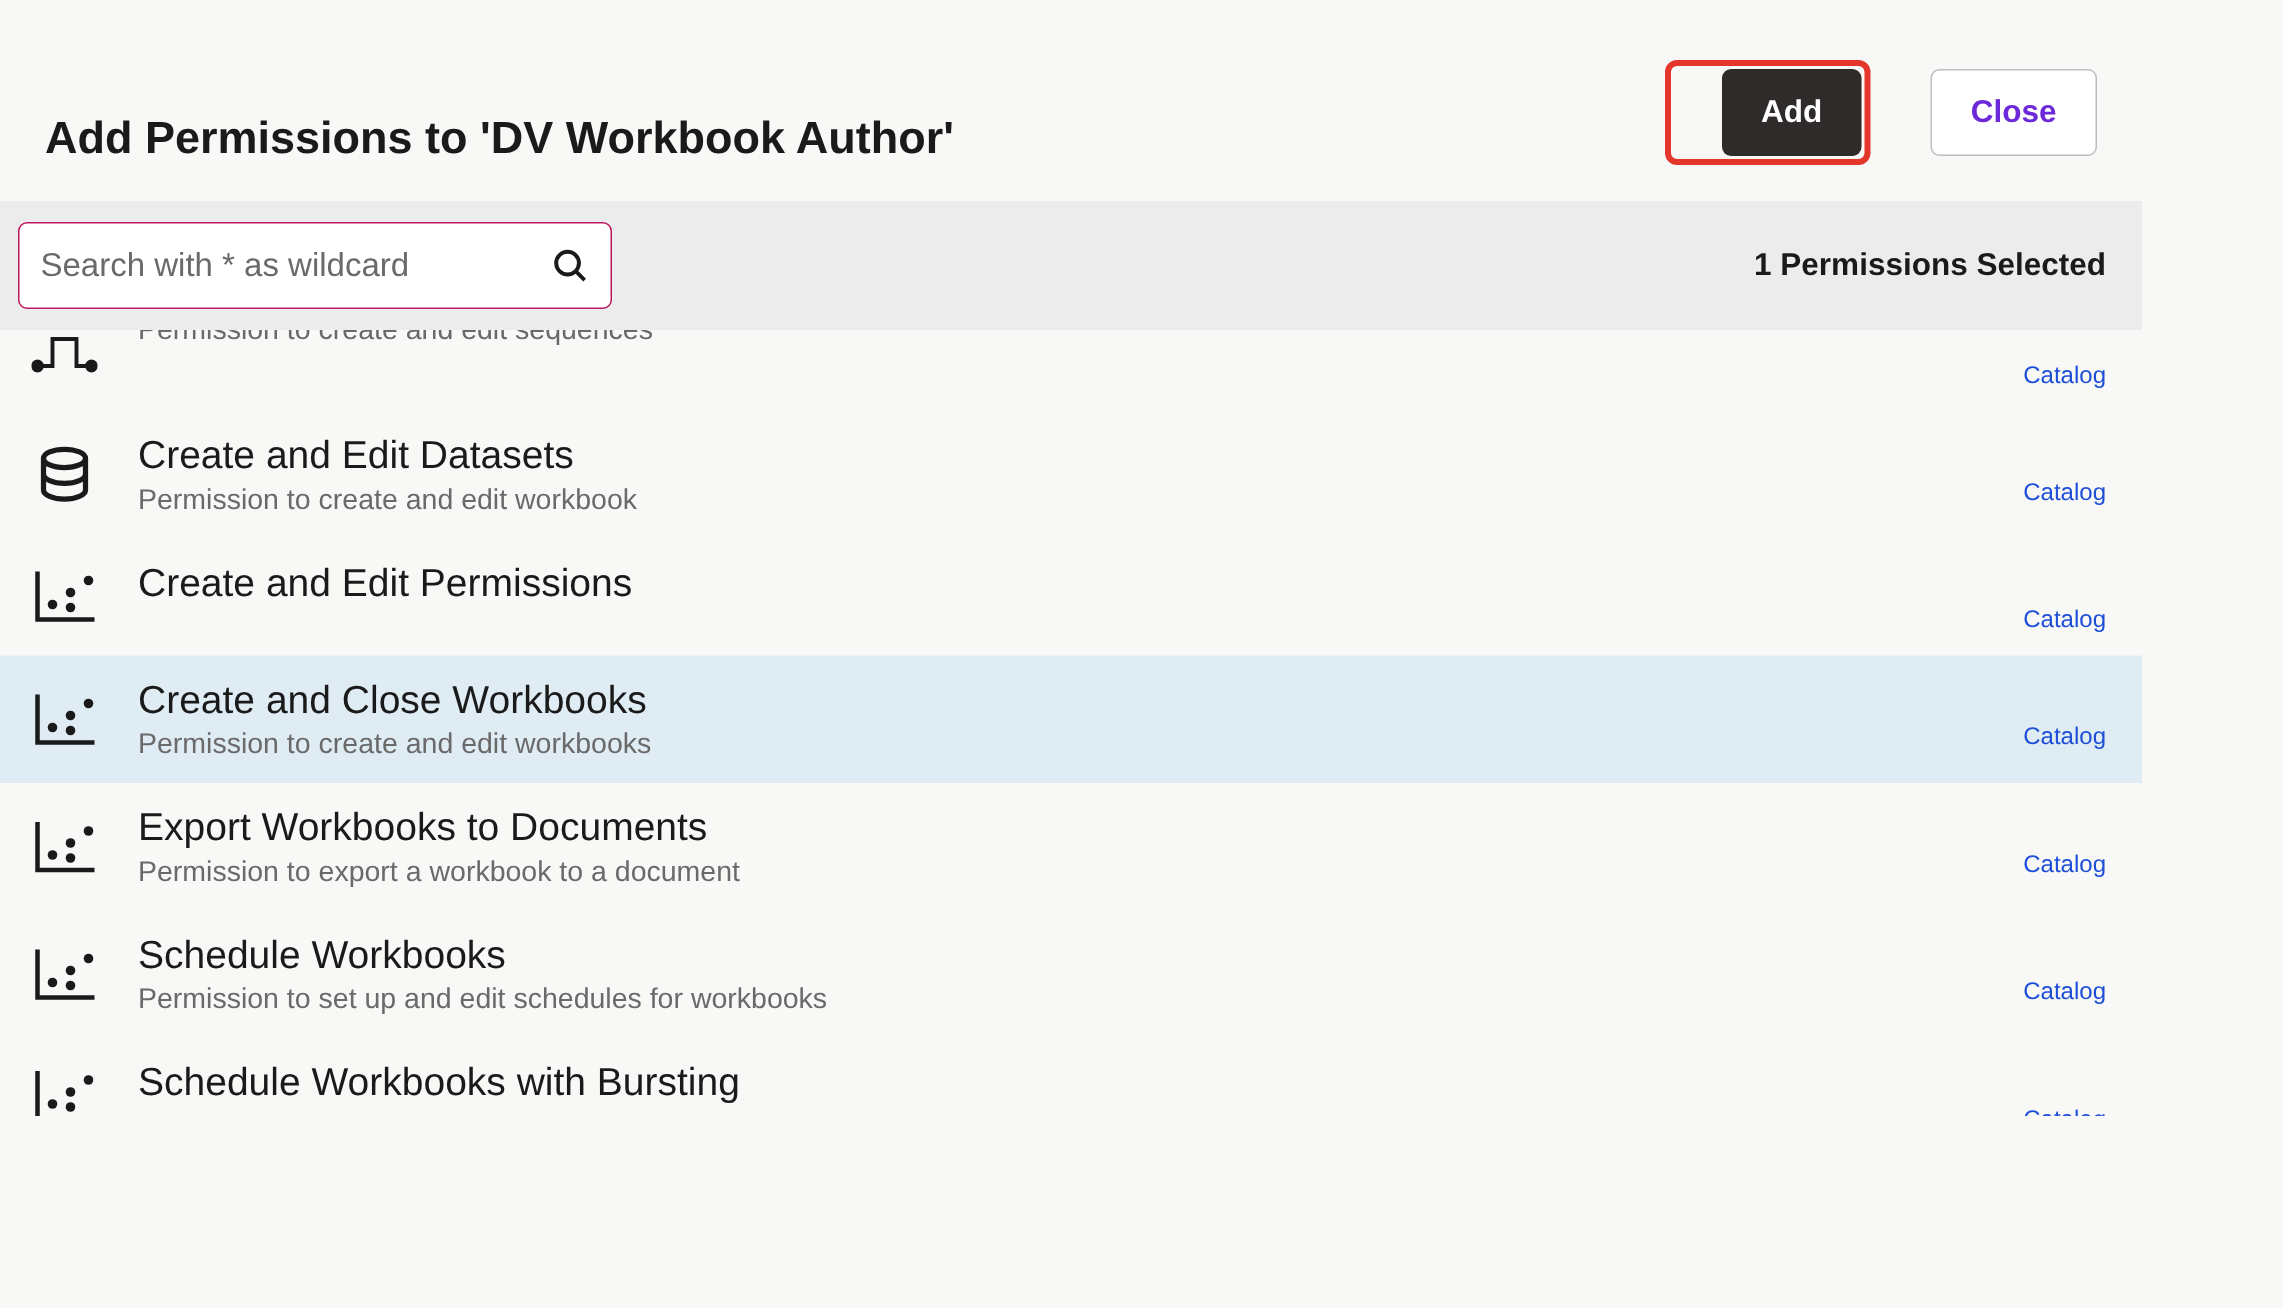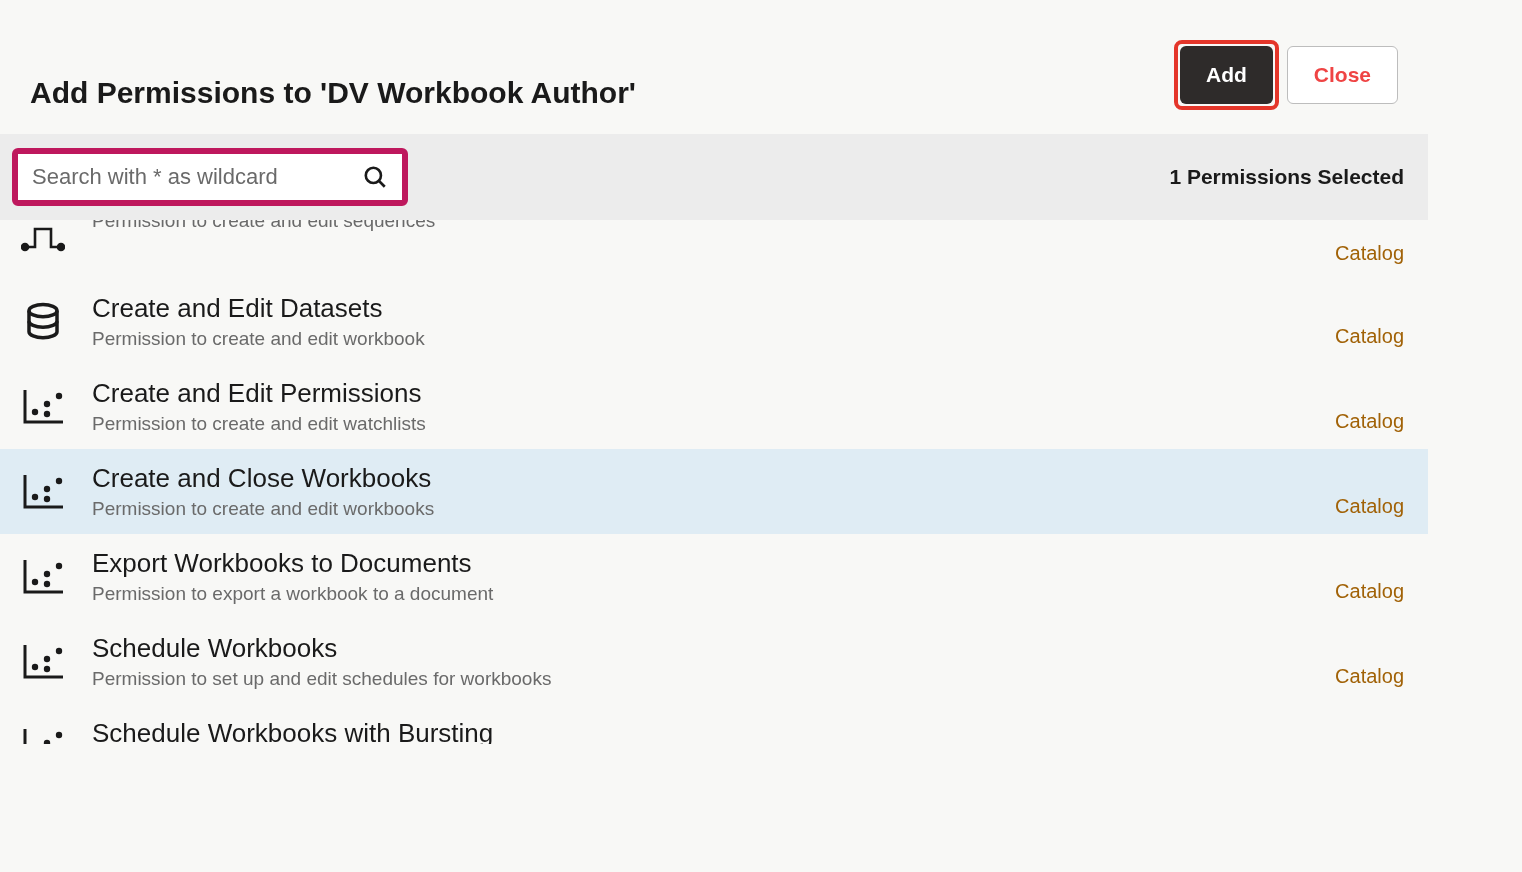--- a/index.html
+++ b/index.html
@@ -1,38 +1,38 @@
 <!DOCTYPE html>
 <html><head>
 <meta charset="utf-8">
 <style>
   * { box-sizing: border-box; margin: 0; padding: 0; }
   html, body { width: 1522px; height: 872px; font-family: -apple-system, BlinkMacSystemFont, "Segoe UI", Helvetica, Arial, sans-serif; background: #f8f8f6; color: #1a1a1a; }
   .dialog { width: 1428px; margin: 0; }
   .header { display: flex; align-items: flex-end; justify-content: space-between; padding: 40px 30px 24px 30px; }
   .title { font-size: 30px; font-weight: 700; }
   .actions { display: flex; gap: 8px; align-items: center; }
-  .btn { height: 58px; padding: 0 26px; font-size: 21px; font-weight: 700; border-radius: 6px; cursor: pointer; display: inline-flex; align-items: center; justify-content: center; }
+  .btn { height: 58px; padding: 0 26px; font-size: 21px; font-weight: 700; border-radius: 6px; cursor: pointer; display: inline-flex; align-items: center; justify-content: center; margin-left: 32px; }
   .btn-primary-wrap { border: 4px solid #e4362a; border-radius: 8px; padding: 2px; }
   .btn-primary { background: #2e2b2a; color: #fff; border: none; }
-  .btn-secondary { background: #fff; color: #ef4444; border: 1px solid #bdbdbd; }
+  .btn-secondary { background: #fff; color: #6d28d9; border: 1px solid #bdbdbd; }
   .search-bar { background: #ececec; padding: 14px 18px; display: flex; align-items: center; justify-content: space-between; }
-  .search-box { width: 396px; height: 58px; background: #fff; border: 6px solid #be185d; border-radius: 6px; display: flex; align-items: center; padding: 0 14px; gap: 10px; margin-left: -6px; }
+  .search-box { width: 396px; height: 58px; background: #fff; border: 1px solid #be185d; border-radius: 6px; display: flex; align-items: center; padding: 0 14px; gap: 10px; margin-left: -6px; }
   .search-input { border: none; outline: none; font-size: 22px; color: #6a6a6a; flex: 1; background: transparent; }
   .search-input::placeholder { color: #6a6a6a; }
   .selected-count { font-size: 21px; font-weight: 600; margin-right: 6px; }
   .list { width: 100%; height: 524px; overflow: hidden; position: relative; }
   .list-inner { position: relative; top: -24px; }
   .row { display: flex; padding: 14px 20px; gap: 26px; }
   .row.selected { background: #dfecf4; }
   .icon-cell { width: 46px; display: flex; align-items: center; justify-content: center; }
   .text-cell { flex: 1; display: flex; flex-direction: column; gap: 4px; }
   .perm-title { font-size: 26px; font-weight: 500; }
   .perm-desc { font-size: 19px; color: #6a6a6a; }
-  .cat-cell { font-size: 20px; color: #a16207; margin-right: 4px; margin-top: 32px; }
+  .cat-cell { font-size: 16px; color: #1d4ed8; margin-right: 4px; margin-top: 32px; }
   svg { display: block; }
 </style>
 </head>
 <body>
 
 <div class="dialog">
 
   <div class="header">
     <div class="title">Add Permissions to 'DV Workbook Author'</div>
     <div class="actions">
@@ -90,21 +90,20 @@
             <svg width="44" height="38" viewBox="0 0 44 38" fill="none" stroke="#1a1a1a" stroke-width="3">
               <path d="M4 2 v32 h38"></path>
               <circle cx="14" cy="24" r="3.2" fill="#1a1a1a" stroke="none"></circle>
               <circle cx="26" cy="16" r="3.2" fill="#1a1a1a" stroke="none"></circle>
               <circle cx="26" cy="26" r="3.2" fill="#1a1a1a" stroke="none"></circle>
               <circle cx="38" cy="8" r="3.2" fill="#1a1a1a" stroke="none"></circle>
             </svg>
           </div>
           <div class="text-cell">
             <div class="perm-title">Create and Edit Permissions</div>
-            <div class="perm-desc">Permission to create and edit watchlists</div>
           </div>
           <div class="cat-cell">Catalog</div>
         </div>
         <div class="row selected">
           <div class="icon-cell">
             <svg width="44" height="38" viewBox="0 0 44 38" fill="none" stroke="#1a1a1a" stroke-width="3">
               <path d="M4 2 v32 h38"></path>
               <circle cx="14" cy="24" r="3.2" fill="#1a1a1a" stroke="none"></circle>
               <circle cx="26" cy="16" r="3.2" fill="#1a1a1a" stroke="none"></circle>
               <circle cx="26" cy="26" r="3.2" fill="#1a1a1a" stroke="none"></circle>

